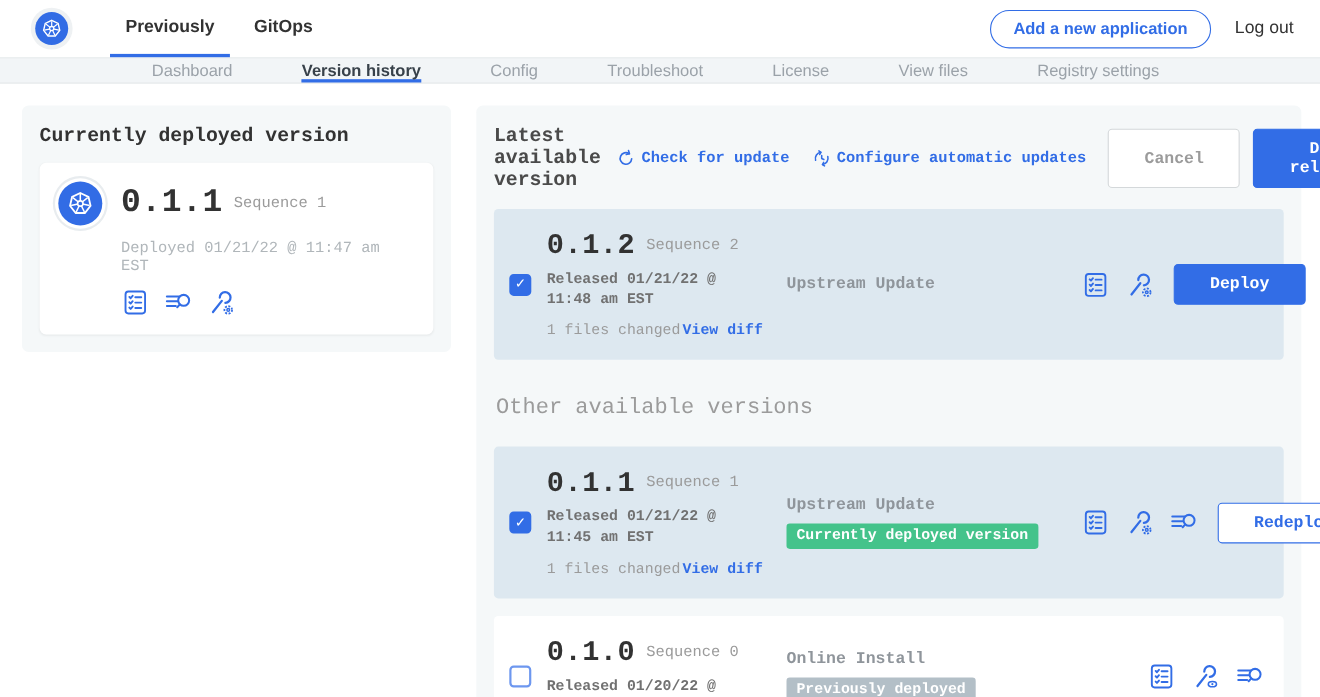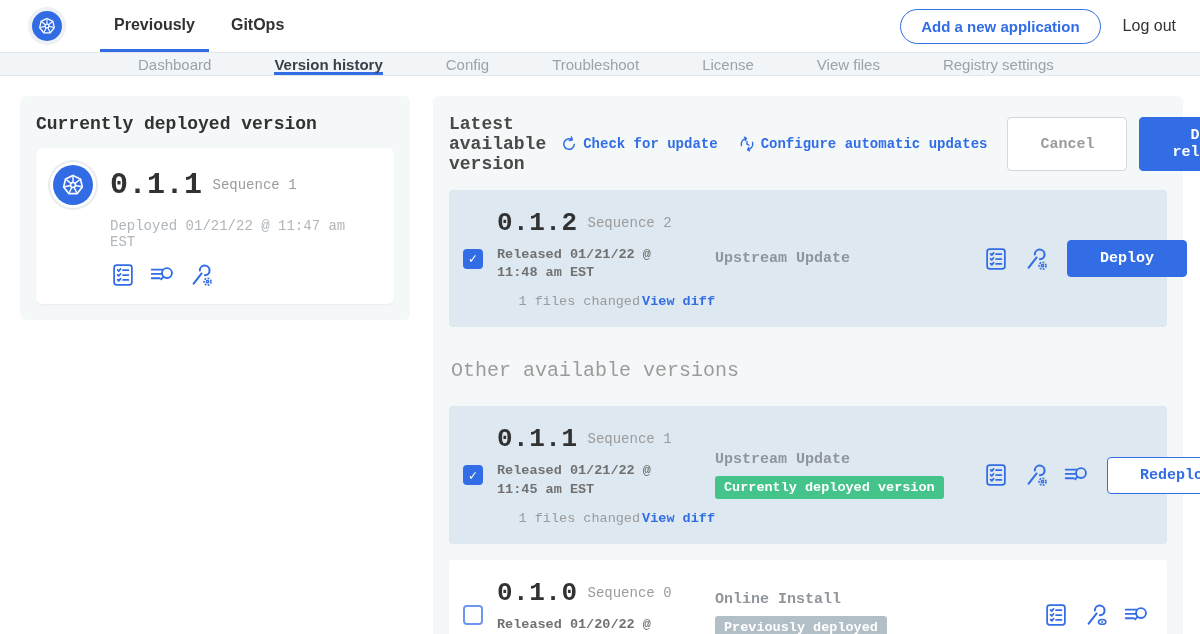--- a/index.html
+++ b/index.html
@@ -56,21 +56,21 @@
   .vrow.selected { background:#dde8f0; }
   .vrow.plain { background:#fff; }
   .vrow .checkcol { width:34px; flex:none; }
   .checkbox { width:20px; height:20px; border-radius:4px; border:2px solid #6d97ef; background:#fff; cursor:pointer; display:flex; align-items:center; justify-content:center; }
   .checkbox.checked { background:#326de6; border-color:#326de6; color:#fff; font-size:14px; font-weight:700; }
   .vercol { width:218px; flex:none; }
   .ver-line { display:flex; align-items:center; }
   .ver-num { font-size:26px; font-weight:700; color:#323232; letter-spacing:.5px; }
   .ver-seq { font-size:14px; color:#9b9b9b; margin-left:10px; }
   .ver-released { font-size:13.5px; font-weight:700; color:#717171; max-width:200px; line-height:1.35; margin-top:8px; }
-  .ver-files { font-size:13.5px; color:#9b9b9b; margin-top:12px; display:flex; gap:2px;justify-content:flex-end; }
+  .ver-files { font-size:13.5px; color:#9b9b9b; margin-top:12px; display:flex; gap:2px; }
   .view-diff { color:#326de6; font-weight:700; cursor:pointer; }
   .srccol { width:268px; flex:none; }
   .src-label { font-size:15px; font-weight:700; color:#8f959b; }
   .badge { display:inline-block; margin-top:8px; font-size:13.5px; font-weight:700; color:#fff; border-radius:3px; padding:4px 9px; }
   .badge.green { background:#44c38b; }
   .badge.gray { background:#b3bfc7; }
   .actioncol { margin-left:auto; display:flex; align-items:center; gap:14px; }
   .actioncol .btn { margin-left:4px; }
 
   .other-label { font-size:20px; color:#9b9b9b; margin:32px 0 24px 2px; }

